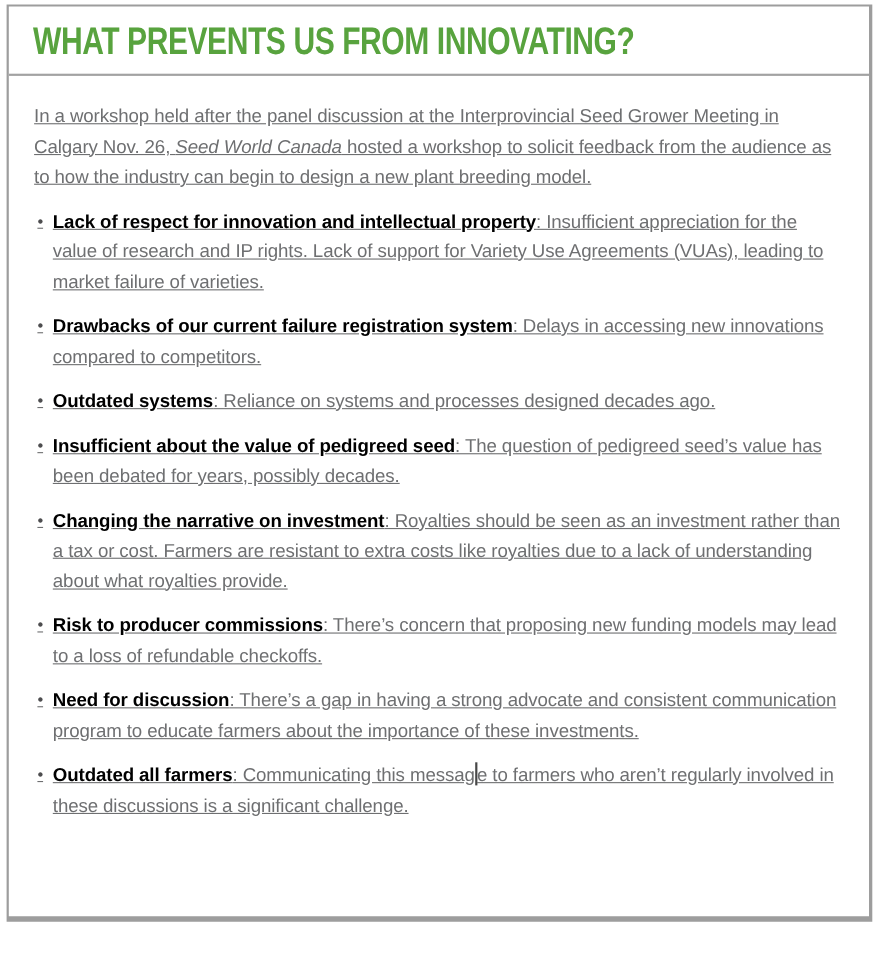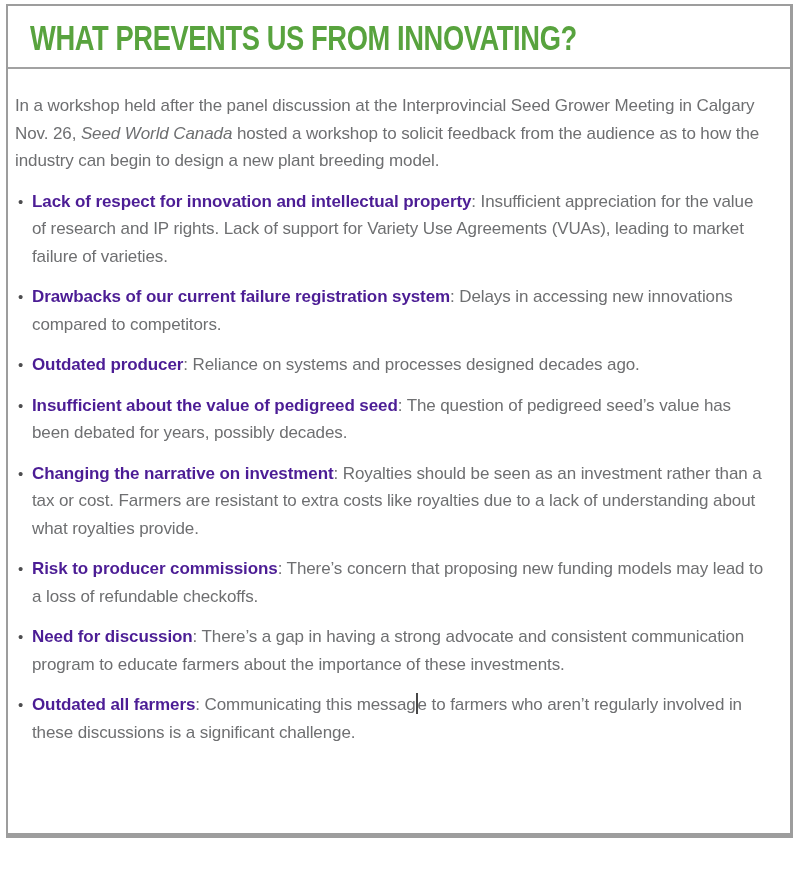--- a/index.html
+++ b/index.html
@@ -33,25 +33,26 @@
     color: #58a33e;
     font-size: 35px;
     font-weight: 700;
     line-height: 40px;
     letter-spacing: -0.5px;
     white-space: nowrap;
     transform: scaleX(0.78);
     transform-origin: 0 50%;
   }
   .card-body {
-    padding: 23px 24px 0 7px;
+    padding: 23px 24px 0 23px;
     color: #6e6f71;
     font-size: 17px;
     line-height: 27.5px;
     letter-spacing: -0.1px;
+    text-decoration: underline;
   }
   .para {
     margin: 0 0 13px 0;
   }
   .it { font-style: italic; }
   .bullet-list {
     list-style: none;
     margin: 0;
     padding: 0 0 0 3px;
   }
@@ -59,21 +60,21 @@
     display: flex;
     margin: 0 0 13px 0;
   }
   .bullet-marker {
     flex: 0 0 14px;
     color: #4d4d4f;
     font-size: 15px;
   }
   .bullet-body { flex: 1 1 auto; }
   .b {
-    color: #4c1d95;
+    color: #000000;
     font-weight: 700;
   }
   .caret {
     display: inline-block;
     width: 2px;
     height: 21px;
     background: #474747;
     vertical-align: -4px;
   }
 </style>
@@ -94,21 +95,21 @@
       <li class="bullet-item">
         <span class="bullet-marker">•</span>
         <span class="bullet-body"><span class="b">Lack of respect for innovation and intellectual property</span><span>: Insufficient appreciation for the value of research and IP rights. Lack of support for Variety Use Agreements (VUAs), leading to market failure of varieties.</span></span>
       </li>
       <li class="bullet-item">
         <span class="bullet-marker">•</span>
         <span class="bullet-body"><span class="b">Drawbacks of our current failure registration system</span><span>: Delays in accessing new innovations compared to competitors.</span></span>
       </li>
       <li class="bullet-item">
         <span class="bullet-marker">•</span>
-        <span class="bullet-body"><span class="b">Outdated producer</span><span>: Reliance on systems and processes designed decades ago.</span></span>
+        <span class="bullet-body"><span class="b">Outdated systems</span><span>: Reliance on systems and processes designed decades ago.</span></span>
       </li>
       <li class="bullet-item">
         <span class="bullet-marker">•</span>
         <span class="bullet-body"><span class="b">Insufficient about the value of pedigreed seed</span><span>: The question of pedigreed seed’s value has been debated for years, possibly decades.</span></span>
       </li>
       <li class="bullet-item">
         <span class="bullet-marker">•</span>
         <span class="bullet-body"><span class="b">Changing the narrative on investment</span><span>: Royalties should be seen as an investment rather than a tax or cost. Farmers are resistant to extra costs like royalties due to a lack of understanding about what royalties provide.</span></span>
       </li>
       <li class="bullet-item">

